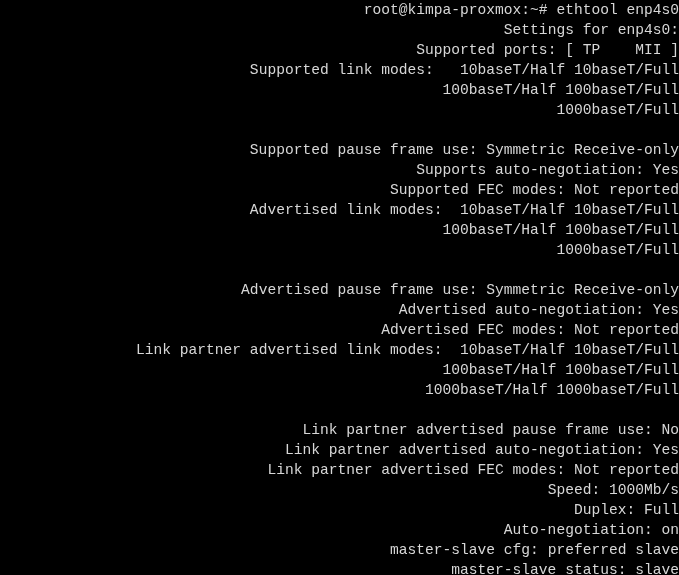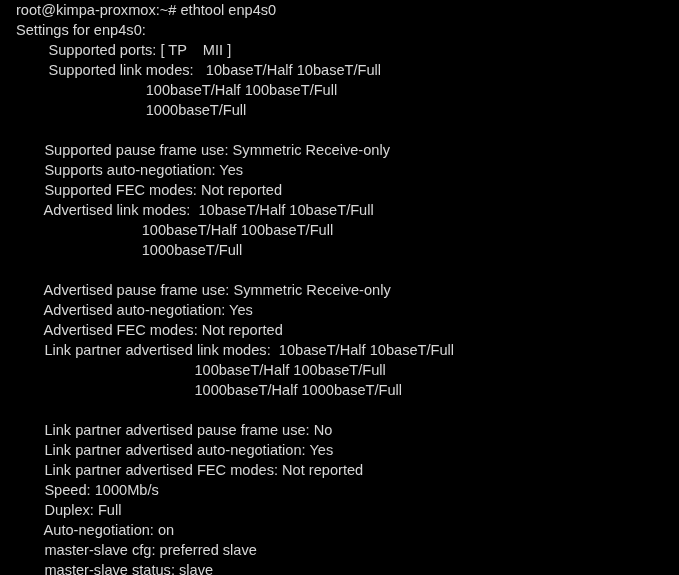--- a/index.html
+++ b/index.html
@@ -32,24 +32,25 @@
   .scrollback {
     position: absolute;
     top: 0;
     left: 0;
     width: 679px;
   }
   .tline {
     height: 20px;
     line-height: 20px;
     white-space: pre;
-    font-family: Liberation Sans, sans-serif;
+    font-family: Liberation Mono, monospace;
     font-size: 14.6px;
     color: #d7d7d7;
     padding-left: 16px;
+    text-align: right;
   }
   .tline.blank {
     color: transparent;
   }
 </style>
 </head>
 <body>
 
 <div id="terminal">
   <div class="scrollback" id="scrollback"><div class="tline">root@kimpa-proxmox:~# ethtool enp4s0</div><div class="tline">Settings for enp4s0:</div><div class="tline">        Supported ports: [ TP    MII ]</div><div class="tline">        Supported link modes:   10baseT/Half 10baseT/Full</div><div class="tline">                                100baseT/Half 100baseT/Full</div><div class="tline">                                1000baseT/Full</div><div class="tline blank"> </div><div class="tline">       Supported pause frame use: Symmetric Receive-only</div><div class="tline">       Supports auto-negotiation: Yes</div><div class="tline">       Supported FEC modes: Not reported</div><div class="tline">       Advertised link modes:  10baseT/Half 10baseT/Full</div><div class="tline">                               100baseT/Half 100baseT/Full</div><div class="tline">                               1000baseT/Full</div><div class="tline blank"> </div><div class="tline">       Advertised pause frame use: Symmetric Receive-only</div><div class="tline">       Advertised auto-negotiation: Yes</div><div class="tline">       Advertised FEC modes: Not reported</div><div class="tline">       Link partner advertised link modes:  10baseT/Half 10baseT/Full</div><div class="tline">                                            100baseT/Half 100baseT/Full</div><div class="tline">                                            1000baseT/Half 1000baseT/Full</div><div class="tline blank"> </div><div class="tline">       Link partner advertised pause frame use: No</div><div class="tline">       Link partner advertised auto-negotiation: Yes</div><div class="tline">       Link partner advertised FEC modes: Not reported</div><div class="tline">       Speed: 1000Mb/s</div><div class="tline">       Duplex: Full</div><div class="tline">       Auto-negotiation: on</div><div class="tline">       master-slave cfg: preferred slave</div><div class="tline">       master-slave status: slave</div></div>

